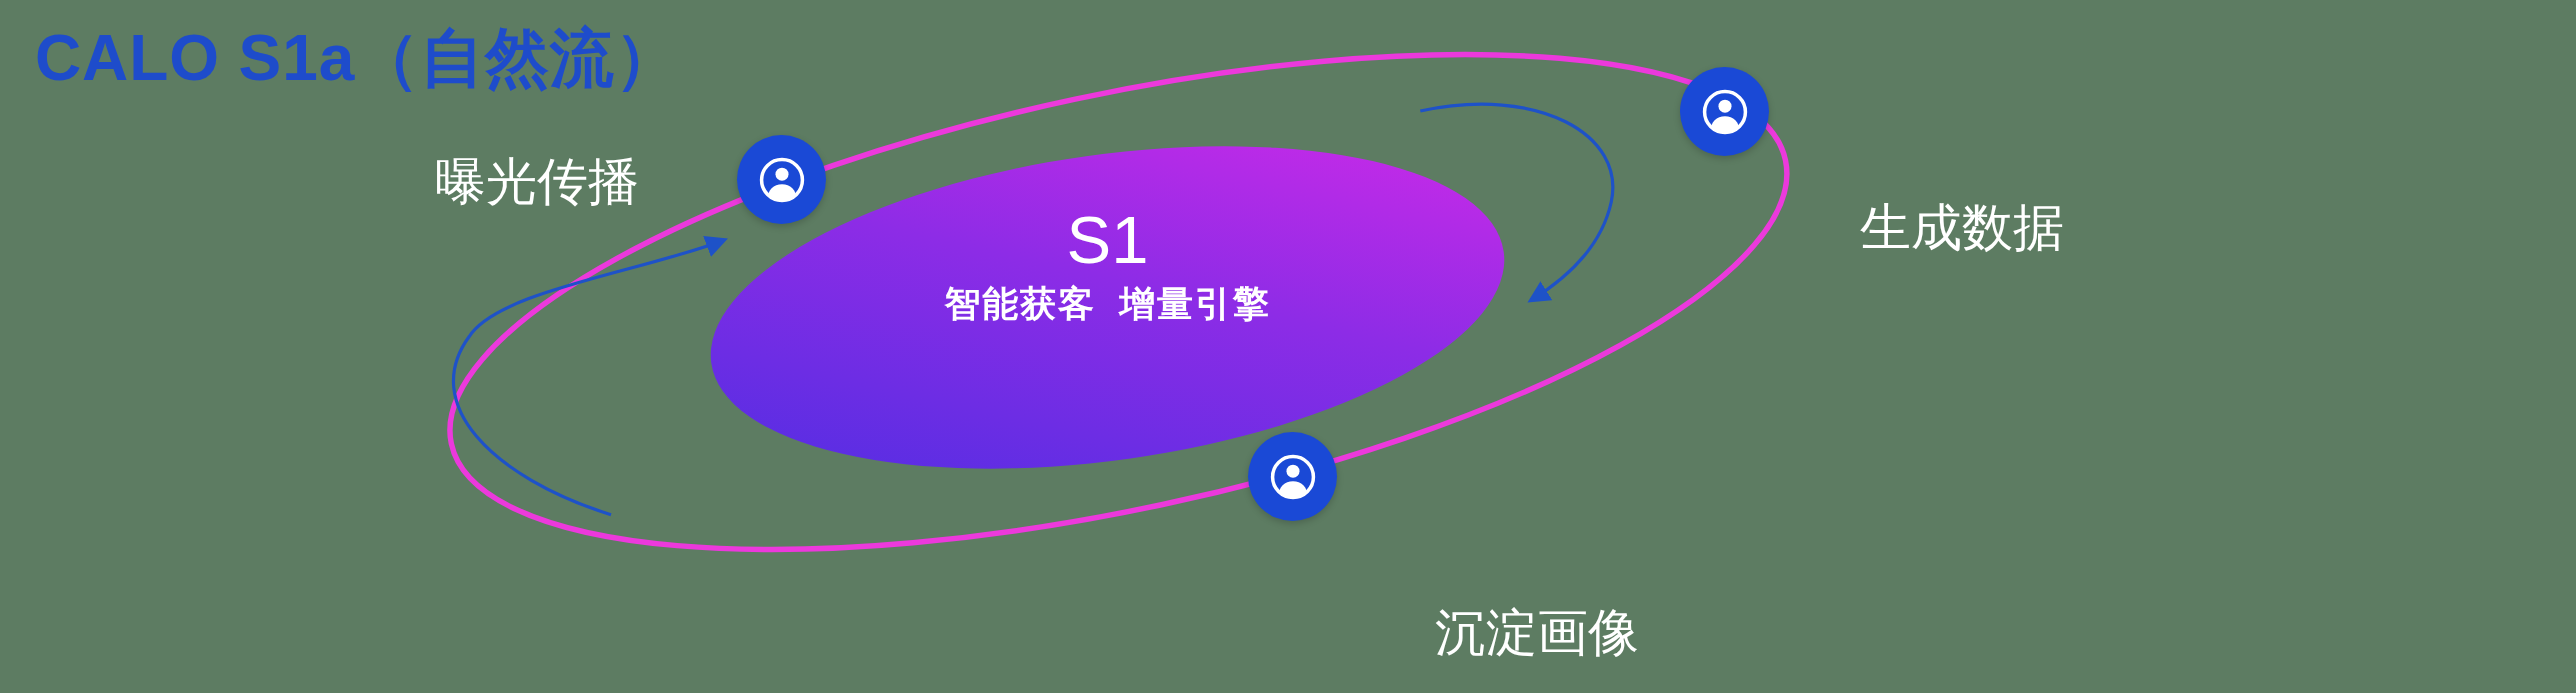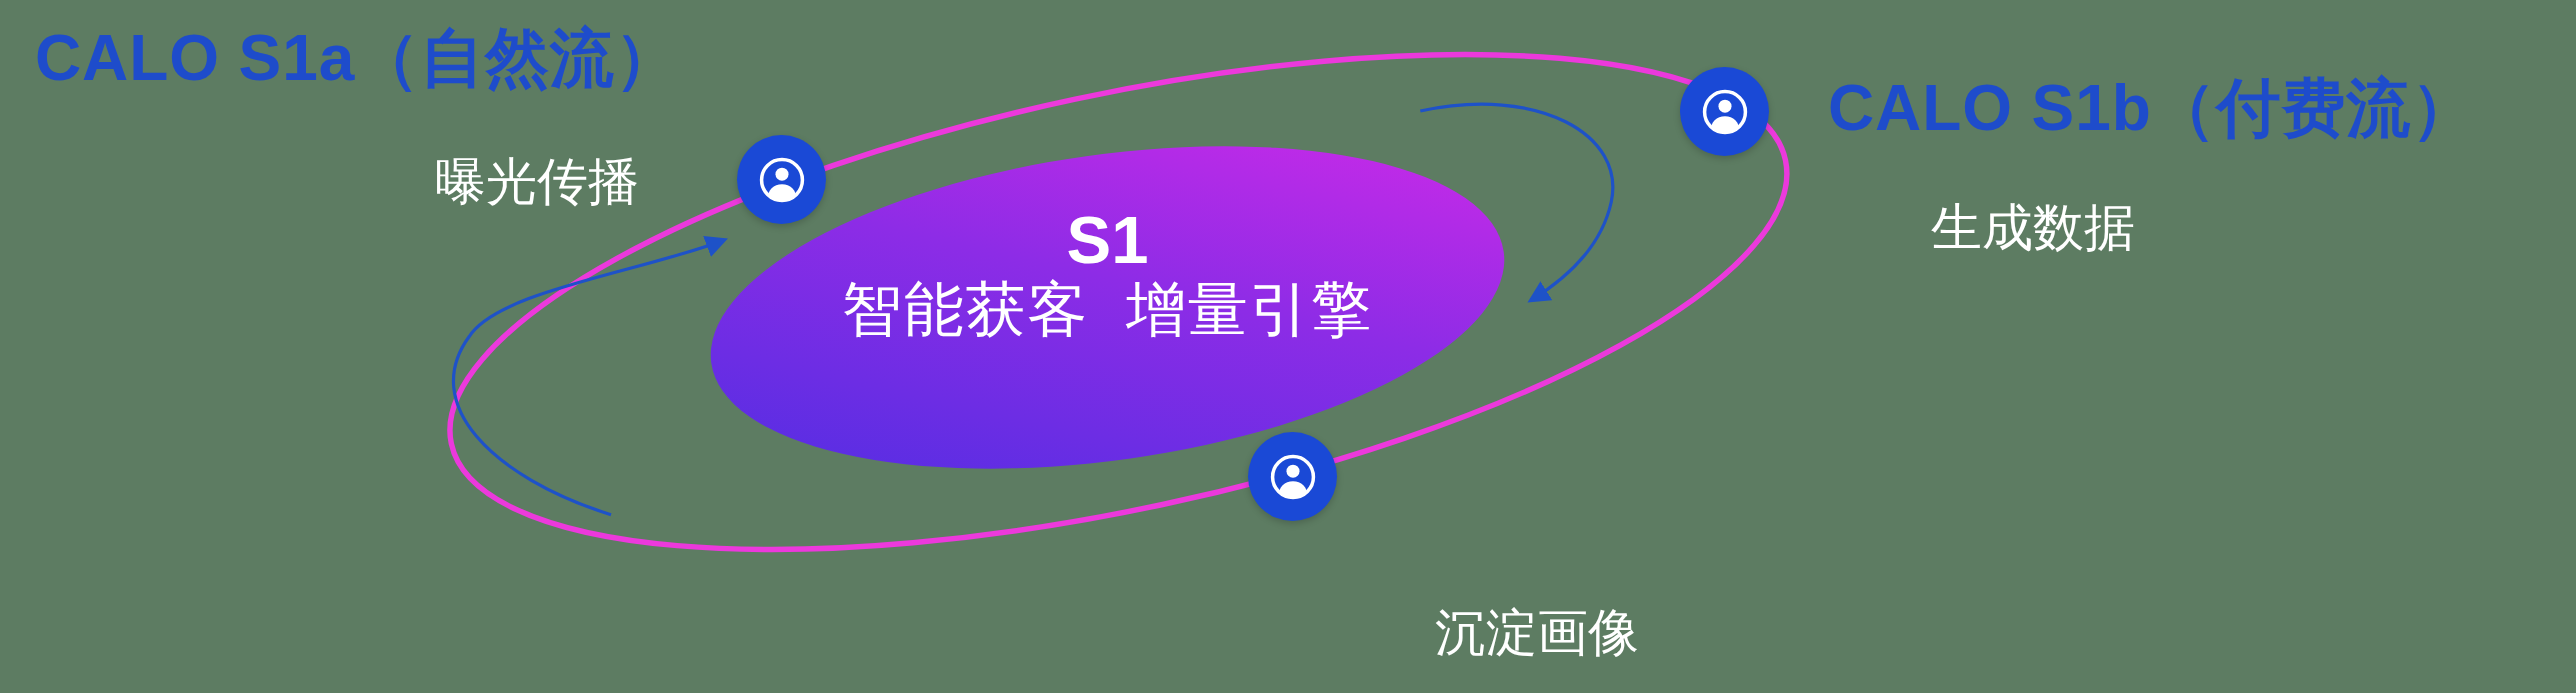--- a/index.html
+++ b/index.html
@@ -51,28 +51,28 @@
     position: absolute;
     left: 744px;
     top: 205px;
     width: 727px;
     text-align: center;
     color: #ffffff;
     pointer-events: none;
   }
   .center-text .t1 {
     font-size: 67px;
-    font-weight: 700;
+    font-weight: 400;
     line-height: 1.05;
-    margin-bottom: 2px;
+    margin-bottom: 9px;
     white-space: pre;
   }
   .center-text .t2 {
-    font-size: 60px;
-    font-weight: 400;
+    font-size: 36px;
+    font-weight: 700;
     line-height: 1.1;
     white-space: pre;
     letter-spacing: 1.8px;
   }
 </style>
 </head>
 <body>
 
 <div class="stage">
 
@@ -143,19 +143,18 @@
       <g clip-path="url(#icoC)">
         <circle cx="24" cy="19" r="5.6" fill="#ffffff"></circle>
         <path d="M11 44 C11 32.5 16.5 27.6 24 27.6 C31.5 27.6 37 32.5 37 44 Z" fill="#ffffff"></path>
       </g>
     </svg>
   </div>
 
   <div class="title" style="left:35px; top:25.5px;">CALO S1a（自然流）</div>
   <div class="subtitle" style="left:435px; top:156px;">曝光传播</div>
 
-  <div class="title" style="left:1828px; top:76px;">CALO S1b（付费流）</div>
-  <div class="subtitle" style="left:1931px; top:202px;text-align:center;">生成数据</div>
+  <div class="subtitle" style="left:1860px; top:202px;text-align:center;">生成数据</div>
 
   <div class="subtitle" style="left:1435px; top:607px;">沉淀画像</div>
 
 </div>
 
 
 </body></html>

